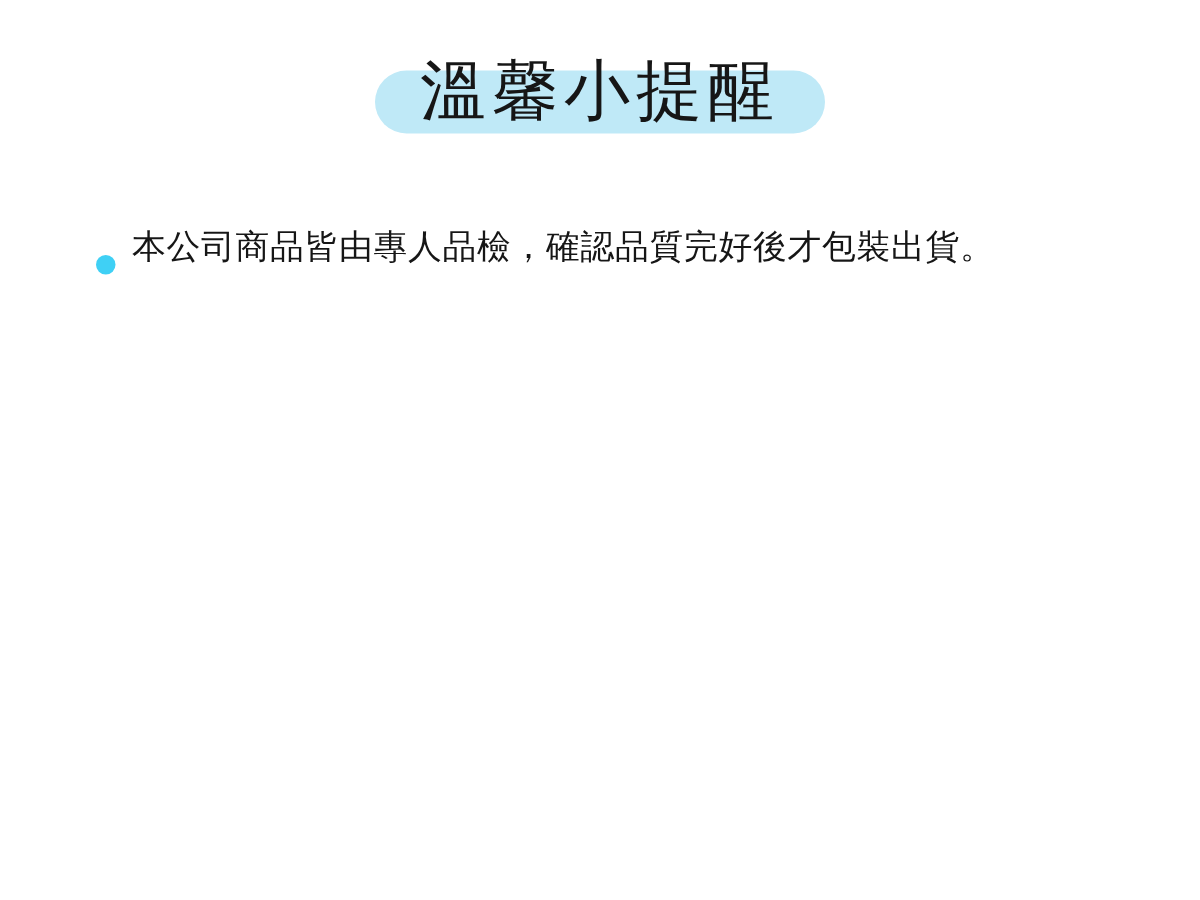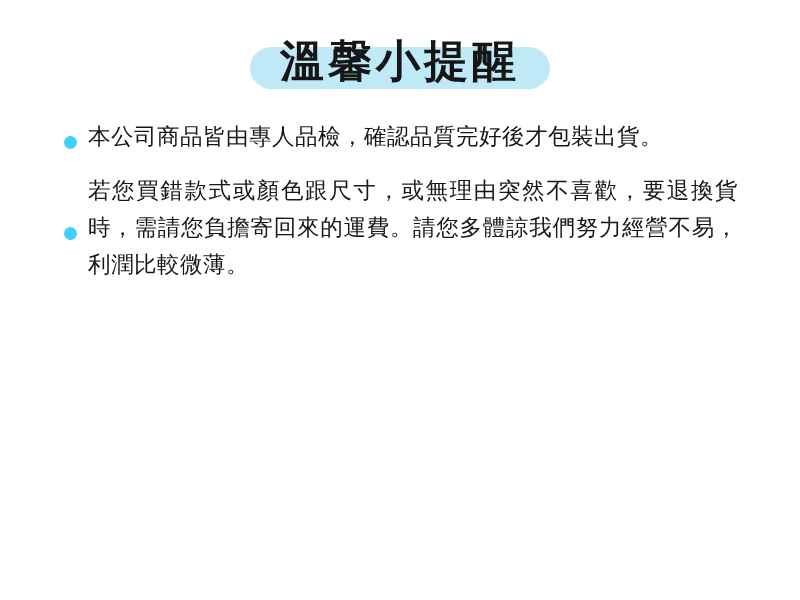--- a/index.html
+++ b/index.html
@@ -43,40 +43,41 @@
     top: 26px;
     height: 42px;
     background: #bfe9f7;
     border-radius: 21px;
     z-index: 0;
   }
   .title-text {
     position: relative;
     z-index: 1;
     font-size: 44px;
-    font-weight: bold;
+    font-weight: normal;
     letter-spacing: 4px;
     color: #161616;
     line-height: 1;
     padding: 18px 4px 14px 4px;
     white-space: nowrap;
     display: block;
   }
 
   
   .list {
     margin: 0;
     padding: 0 62px 0 64px;
     list-style: none;
   }
   .item {
     position: relative;
     display: flex;
-    align-items: center;
+    align-items: flex-end;
     margin-bottom: 17px;
+    margin-top: 28px;
   }
   .bullet {
     flex: 0 0 auto;
     width: 13px;
     height: 13px;
     border-radius: 50%;
     background: #3fd0f5;
     margin-top: 12px;
     margin-right: 11px;
   }
@@ -100,19 +101,15 @@
       <span class="title-highlight"></span>
       <span class="title-text">溫馨小提醒</span>
     </div>
   </div>
 
   <ul class="list">
     <li class="item">
       <span class="bullet"></span>
       <span class="item-text">本公司商品皆由專人品檢，確認品質完好後才包裝出貨。</span>
     </li>
-    <li class="item">
-      <span class="bullet"></span>
-      <span class="item-text">若您買錯款式或顏色跟尺寸，或無理由突然不喜歡，要退換貨時，需請您負擔寄回來的運費。請您多體諒我們努力經營不易，利潤比較微薄。</span>
-    </li>
   </ul>
 
 </div>
 
 </body></html>

